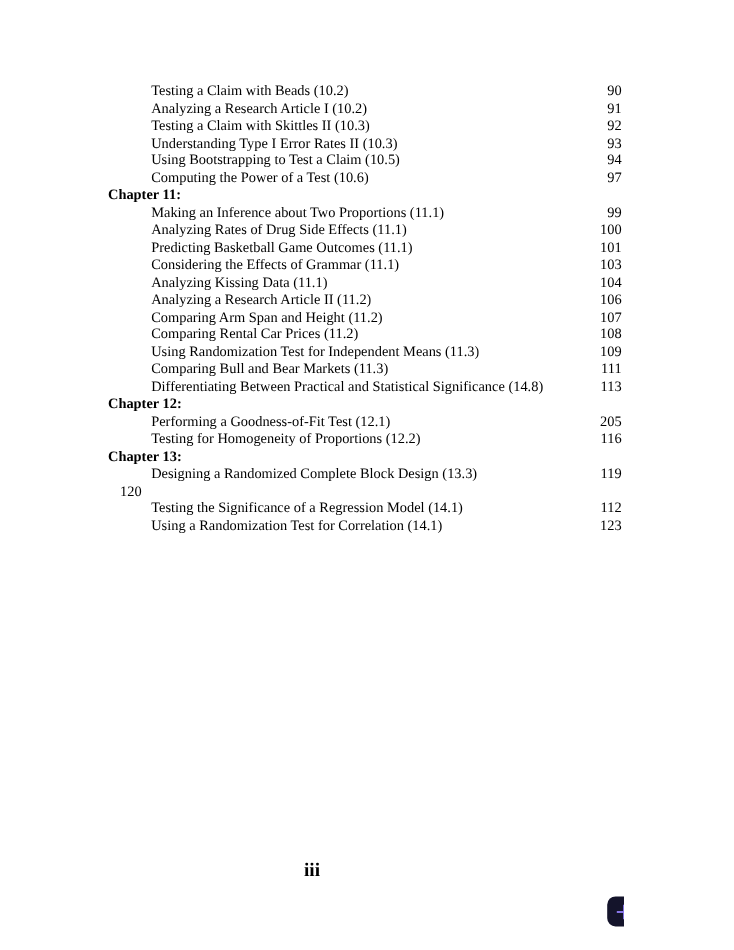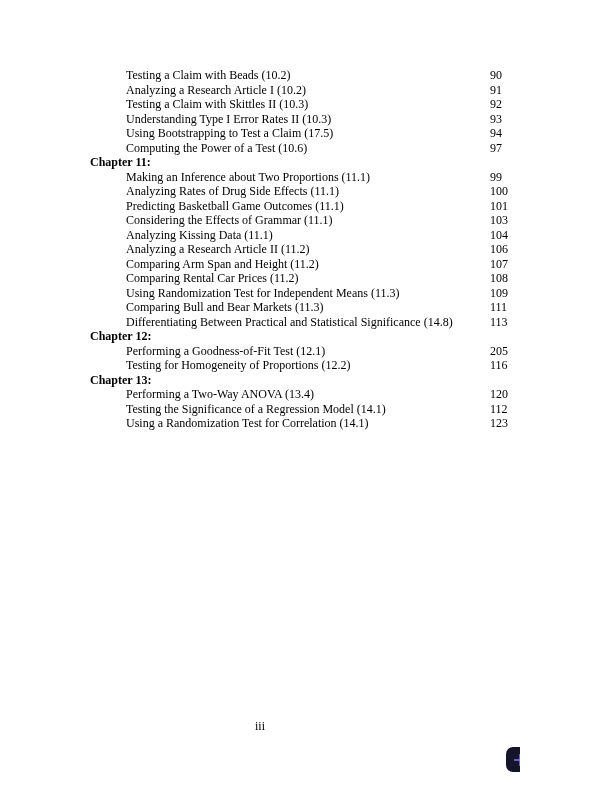--- a/index.html
+++ b/index.html
@@ -17,29 +17,30 @@
     left: 90px;
     top: 68px;
     width: 428px;
     font-size: 12px;
     line-height: 14.5px;
   }
   .toc-section.with-heading { margin-top: 0; }
   .chapter-heading { font-weight: bold; white-space: nowrap; }
   .toc-row { display: flex; justify-content: space-between; }
   .toc-title { padding-left: 36px; white-space: nowrap; overflow: hidden; }
-  .toc-page { text-align: left; min-width: 28px; white-space: nowrap; }
+  .toc-page { text-align: right; min-width: 28px; white-space: nowrap; }
   .footer-page-num {
     position: absolute;
     left: 0;
     top: 719px;
     width: 100%;
     text-align: center;
-    font-size: 12px;
+    font-size: 16px;
     line-height: 14.5px;
+    font-weight: bold;
   }
   .brand-badge {
     position: absolute;
     left: 506px;
     top: 747px;
     width: 87px;
     height: 25px;
     border-radius: 7px;
     display: flex;
     align-items: center;
@@ -72,21 +73,21 @@
         </div>
         <div class="toc-row">
           <span class="toc-title">Testing a Claim with Skittles II (10.3)</span>
           <span class="toc-page">92</span>
         </div>
         <div class="toc-row">
           <span class="toc-title">Understanding Type I Error Rates II (10.3)</span>
           <span class="toc-page">93</span>
         </div>
         <div class="toc-row">
-          <span class="toc-title">Using Bootstrapping to Test a Claim (17.5)</span>
+          <span class="toc-title">Using Bootstrapping to Test a Claim (10.5)</span>
           <span class="toc-page">94</span>
         </div>
         <div class="toc-row">
           <span class="toc-title">Computing the Power of a Test (10.6)</span>
           <span class="toc-page">97</span>
         </div>
       </div>
       <div class="toc-section with-heading">
         <div class="chapter-heading">Chapter 11:</div>
         <div class="toc-row">
@@ -141,21 +142,24 @@
           <span class="toc-page">205</span>
         </div>
         <div class="toc-row">
           <span class="toc-title">Testing for Homogeneity of Proportions (12.2)</span>
           <span class="toc-page">116</span>
         </div>
       </div>
       <div class="toc-section with-heading">
         <div class="chapter-heading">Chapter 13:</div>
         <div class="toc-row">
-          <span class="toc-title">Performing a Two-Way ANOVA (13.4)</span>
+          <span class="toc-title">Designing a Randomized Complete Block Design (13.3)</span>
+          <span class="toc-page">119</span>
+        </div>
+        <div class="toc-row">
           <span class="toc-page">120</span>
         </div>
       </div>
       <div class="toc-section with-heading">
         <div class="toc-row">
           <span class="toc-title">Testing the Significance of a Regression Model (14.1)</span>
           <span class="toc-page">112</span>
         </div>
         <div class="toc-row">
           <span class="toc-title">Using a Randomization Test for Correlation (14.1)</span>

